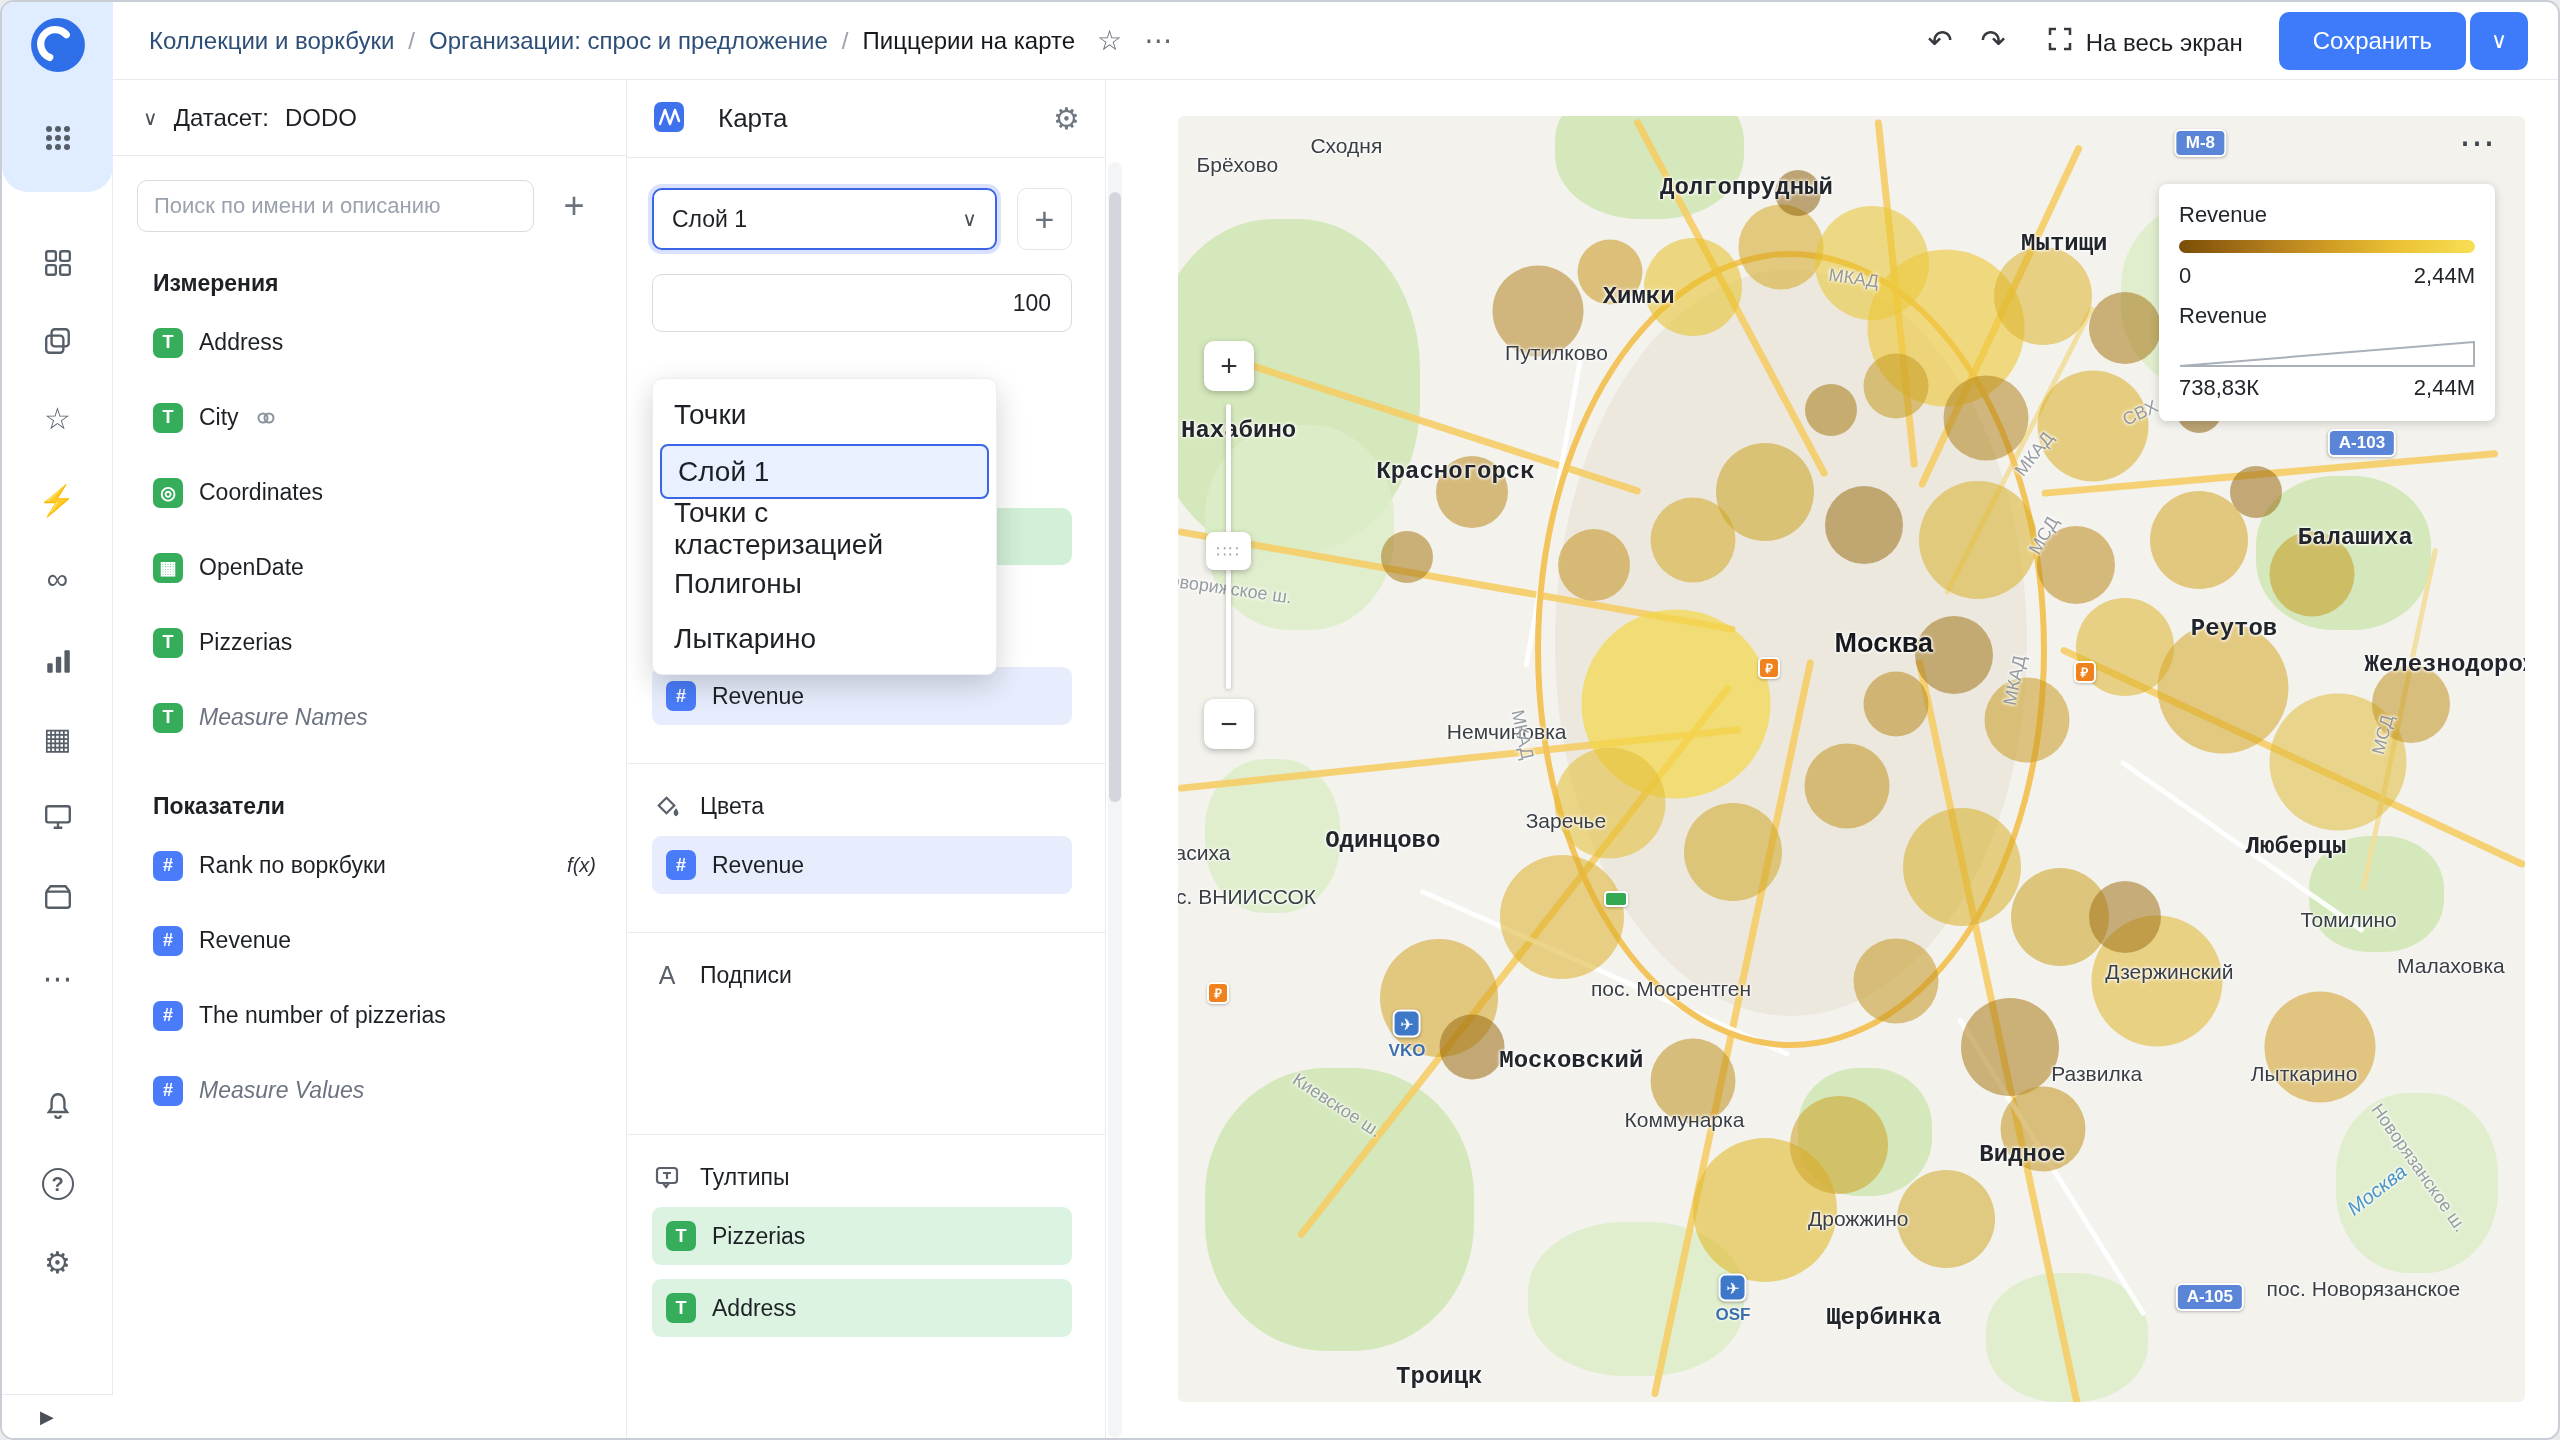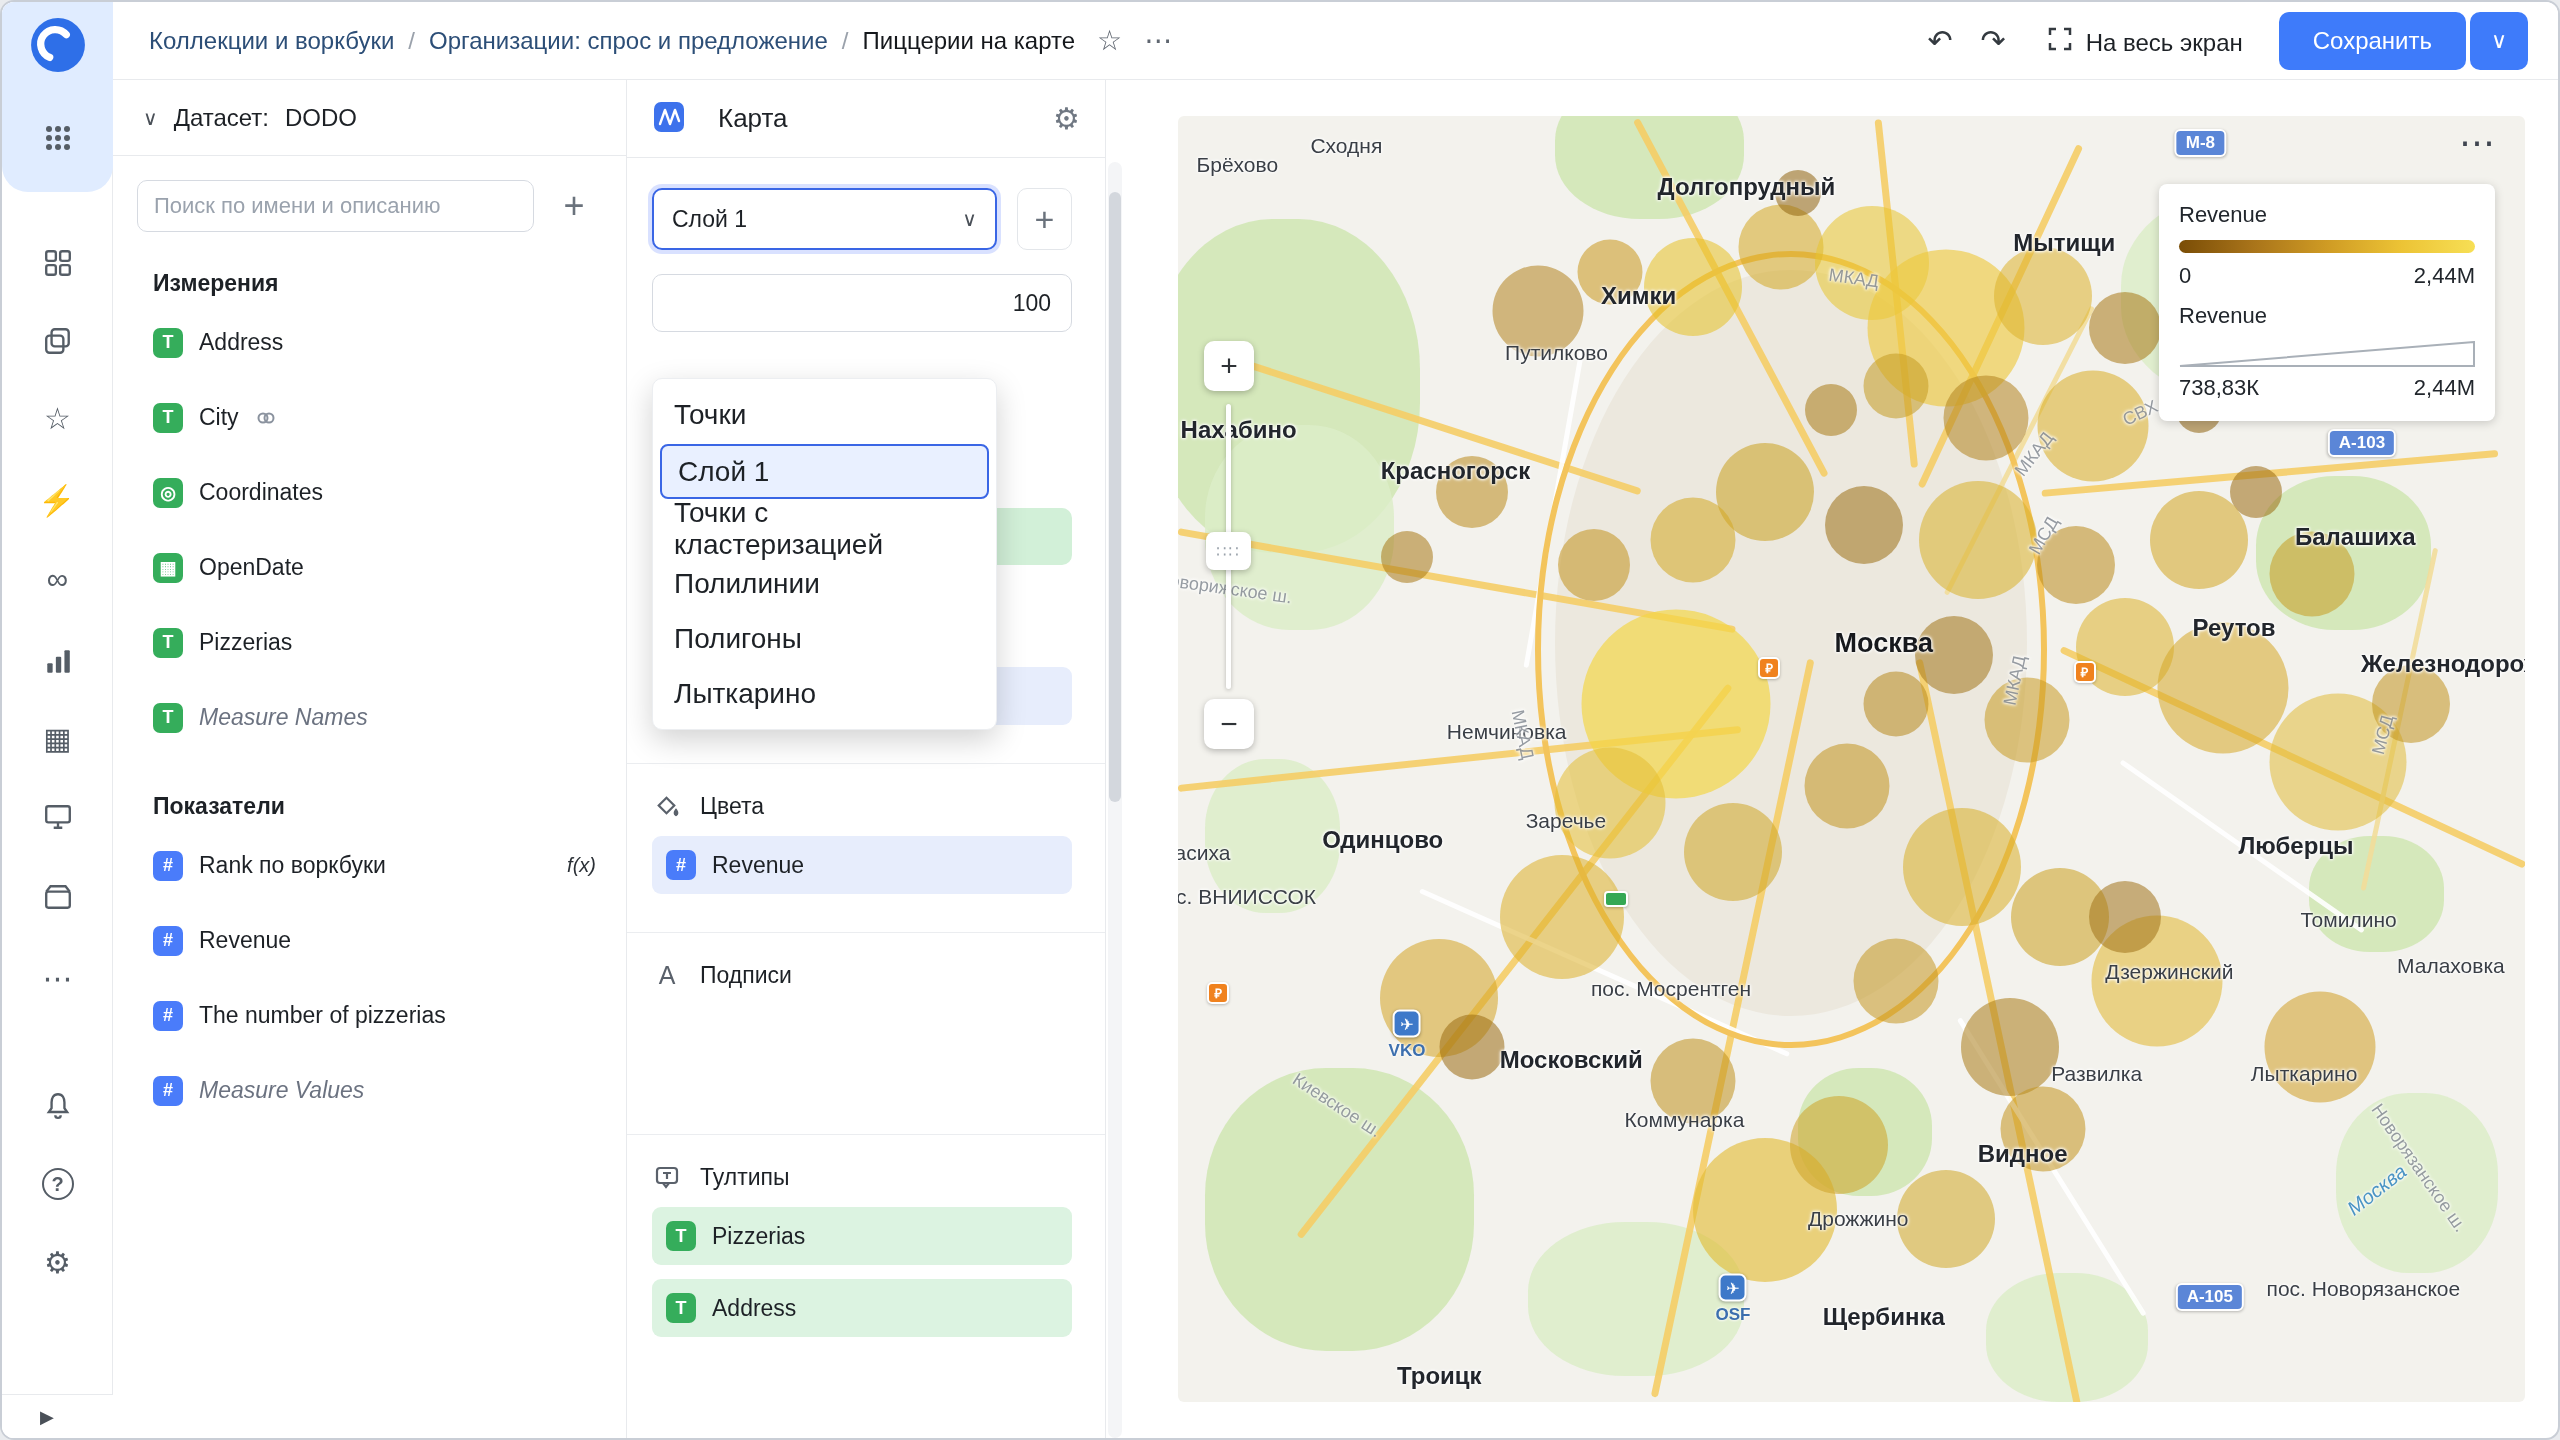--- a/index.html
+++ b/index.html
@@ -84,21 +84,21 @@
   
   .map { position:absolute; left:1176px; top:114px; width:1347px; height:1286px; background:#f3f2ed; border-radius:6px; overflow:hidden; cursor:default; }
   .map-layer { position:absolute; inset:0; }
   .urban-fill { position:absolute; border-radius:50%; background:#ece8de; }
   .park { position:absolute; border-radius:45%; opacity:.85; }
   .road { position:absolute; transform-origin:left center; border-radius:4px; opacity:.9; }
   .ring { position:absolute; border:6px solid #f3c45c; border-radius:50%; }
   .bubble { position:absolute; border-radius:50%; transform:translate(-50%,-50%); }
   .mlabel { position:absolute; white-space:nowrap; text-shadow:0 0 3px #fff,0 0 3px #fff,0 0 4px #fff; }
   .mlabel.capital { font-size:27px; font-weight:700; color:#17191d; }
-  .mlabel.city { font-size:24px; font-weight:700; color:#22262c; }
+  .mlabel.city { font-size:24px; font-weight:700; color:#22262c;font-family:Liberation Mono, monospace; }
   .mlabel.town { font-size:21px; color:#3a3f46; }
   .mlabel.road { font-size:18px; color:#8d939b; }
   .mlabel.river { font-size:20px; font-style:italic; color:#4b94c4; }
   .shield { position:absolute; transform:translate(-50%,-50%); background:#5b86d7; border:2px solid #fff; color:#fff; font-size:17px; font-weight:700; padding:2px 9px; border-radius:6px; box-shadow:0 1px 3px rgba(0,0,0,.25); white-space:nowrap; }
   .rub-marker { position:absolute; transform:translate(-50%,-50%); width:22px; height:22px; background:#f0821e; border:2px solid #fff; border-radius:5px; color:#fff; font-size:13px; font-weight:700; display:flex; align-items:center; justify-content:center; box-shadow:0 1px 3px rgba(0,0,0,.25); }
   .green-marker { position:absolute; transform:translate(-50%,-50%); width:24px; height:16px; background:#35a854; border:2px solid #fff; border-radius:4px; box-shadow:0 1px 3px rgba(0,0,0,.25); }
   .poi { position:absolute; transform:translate(-50%,-50%); display:flex; flex-direction:column; align-items:center; gap:3px; }
   .poi-ic { width:28px; height:28px; background:#3e79c9; border-radius:7px; color:#fff; font-size:16px; display:flex; align-items:center; justify-content:center; border:2px solid #fff; box-shadow:0 1px 3px rgba(0,0,0,.25); }
   .poi-code { font-size:17px; font-weight:700; color:#3c6fae; text-shadow:0 0 3px #fff,0 0 3px #fff; }
 
@@ -394,21 +394,20 @@
           <div class="chip chip-green">
             <span class="type-icon green">T</span>
             <span class="chip-label">Address</span>
           </div>
         </div>
 
       <div class="dd-popup">
           <div class="dd-item">Точки</div>
           <div class="dd-item selected">Слой 1</div>
           <div class="dd-item">Точки с кластеризацией</div>
-          <div class="dd-item">Полилинии</div>
           <div class="dd-item">Полигоны</div>
           <div class="dd-item">Лыткарино</div>
         </div>
     </div>
   </section>
 
   <div class="viz-scrollbar">
     <div class="viz-scroll-track"></div>
     <div class="viz-scroll-thumb"></div>
   </div>

